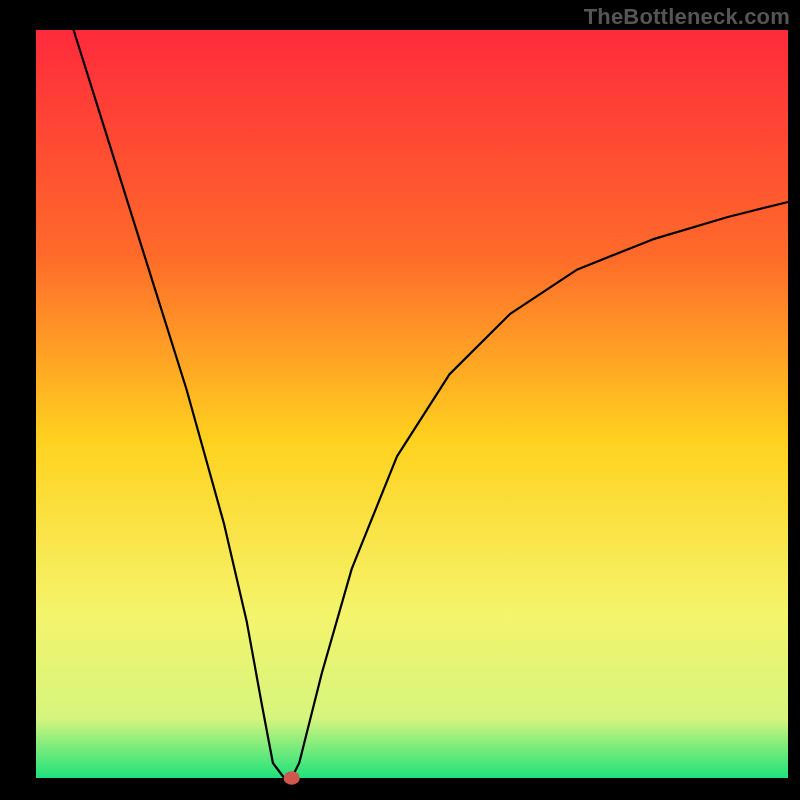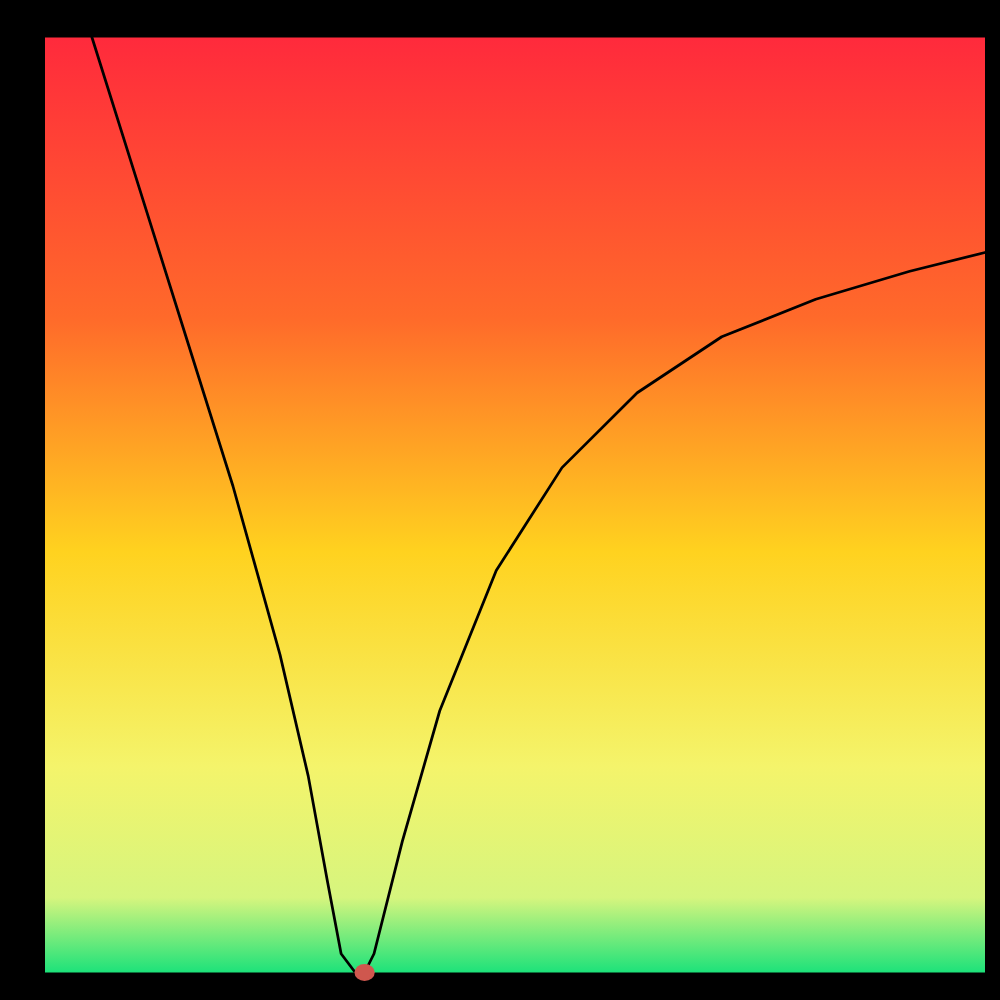--- a/index.html
+++ b/index.html
@@ -29,20 +29,21 @@
   }
   svg {
     display: block;
   }
 </style>
 </head>
 <body>
 
 <div class="frame">
 
+  <div class="watermark">TheBottleneck.com</div>
 
   <svg id="chart-svg" width="800" height="800" viewBox="0 0 800 800">
     <defs>
       <linearGradient id="bg-grad" x1="0" y1="0" x2="0" y2="1">
           <stop offset="0%" stop-color="#ff2a3c"></stop>
           <stop offset="30%" stop-color="#ff6a2a"></stop>
           <stop offset="55.00000000000001%" stop-color="#ffd21f"></stop>
           <stop offset="78%" stop-color="#f4f46b"></stop>
           <stop offset="92%" stop-color="#d6f57e"></stop>
           <stop offset="100%" stop-color="#1de27a"></stop>

